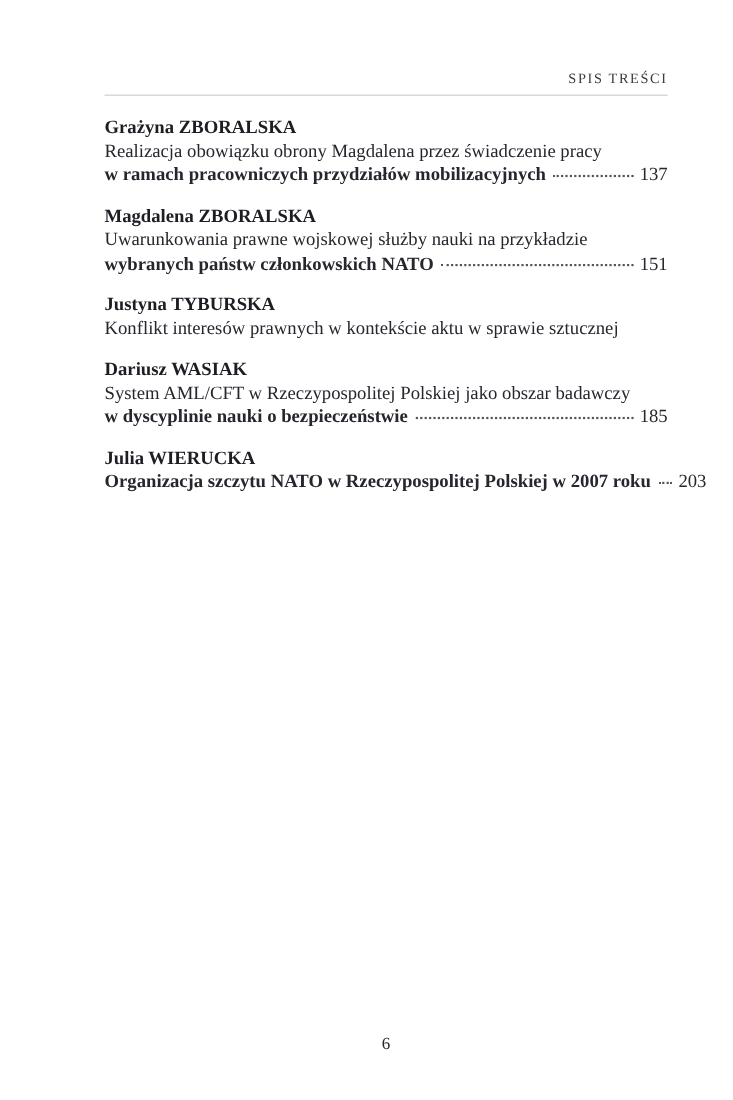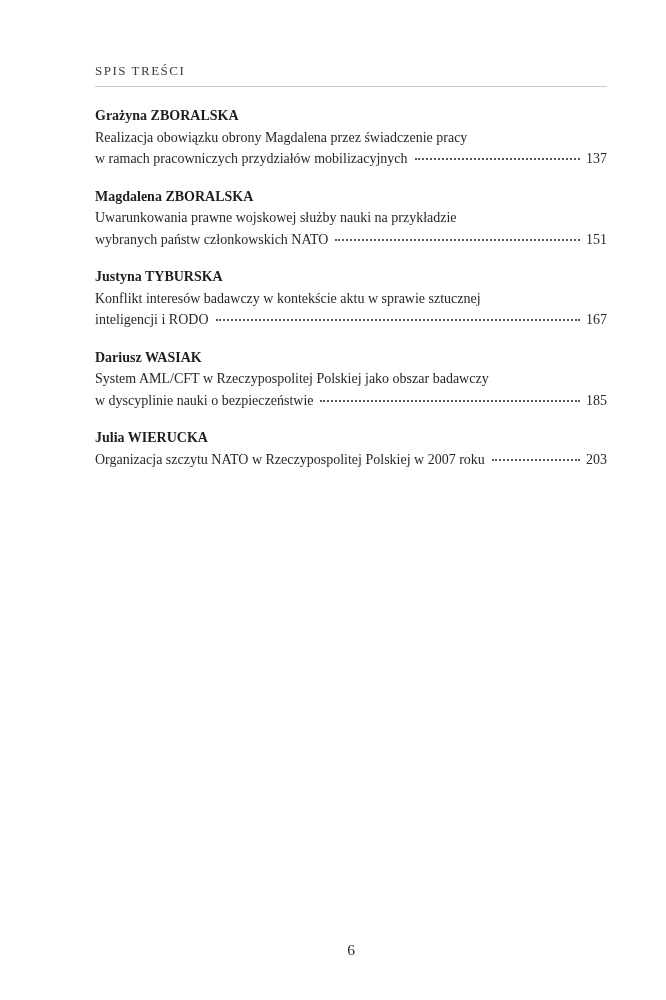--- a/index.html
+++ b/index.html
@@ -14,52 +14,53 @@
     background: #ffffff;
     font-family: "Liberation Serif", "DejaVu Serif", serif;
     color: #26262e;
     overflow: hidden;
   }
   .content {
     padding: 0 59px 0 95px; 
   }
   .running-head {
     padding-top: 63px;
-    text-align: left;
+    text-align: right;
     font-size: 13px;
     letter-spacing: 1.5px;
     color: #3b3b44;
   }
   .header-rule {
     margin-top: 7px;
     border: none;
     border-top: 1px solid #c9c9ce;
     height: 0;
   }
   .entries {
     margin-top: 18px;
   }
   .entry {
     margin-bottom: 16px;
-    font-size: 14px;
+    font-size: 17px;
     line-height: 21.5px;
   }
   .author {
     font-weight: bold;
     color: #1d1d24;
   }
   .title-line {
     color: #26262e;
   }
   .toc-line {
     display: flex;
     align-items: baseline;
   }
   .toc-line .title-end {
     white-space: nowrap;
+    font-weight: bold;
   }
   .dots {
     flex: 1;
     min-width: 12px;
     border-bottom: 2px dotted #55555c;
     margin: 0 6px 0 7px;
     transform: translateY(-3px);
   }
   .pagenum {
     white-space: nowrap;
@@ -101,26 +102,21 @@
         <div class="title-line">Uwarunkowania prawne wojskowej służby nauki na przykładzie</div>
         <div class="toc-line">
           <span class="title-end">wybranych państw członkowskich NATO</span>
           <span class="dots"></span>
           <span class="pagenum">151</span>
         </div>
       </section>
 
       <section class="entry">
         <div class="author">Justyna TYBURSKA</div>
-        <div class="title-line">Konflikt interesów badawczy w kontekście aktu w sprawie sztucznej</div>
-        <div class="toc-line">
-          <span class="title-end">inteligencji i RODO</span>
-          <span class="dots"></span>
-          <span class="pagenum">167</span>
-        </div>
+        <div class="title-line">Konflikt interesów prawnych w kontekście aktu w sprawie sztucznej</div>
       </section>
 
       <section class="entry">
         <div class="author">Dariusz WASIAK</div>
         <div class="title-line">System AML/CFT w Rzeczypospolitej Polskiej jako obszar badawczy</div>
         <div class="toc-line">
           <span class="title-end">w dyscyplinie nauki o bezpieczeństwie</span>
           <span class="dots"></span>
           <span class="pagenum">185</span>
         </div>

